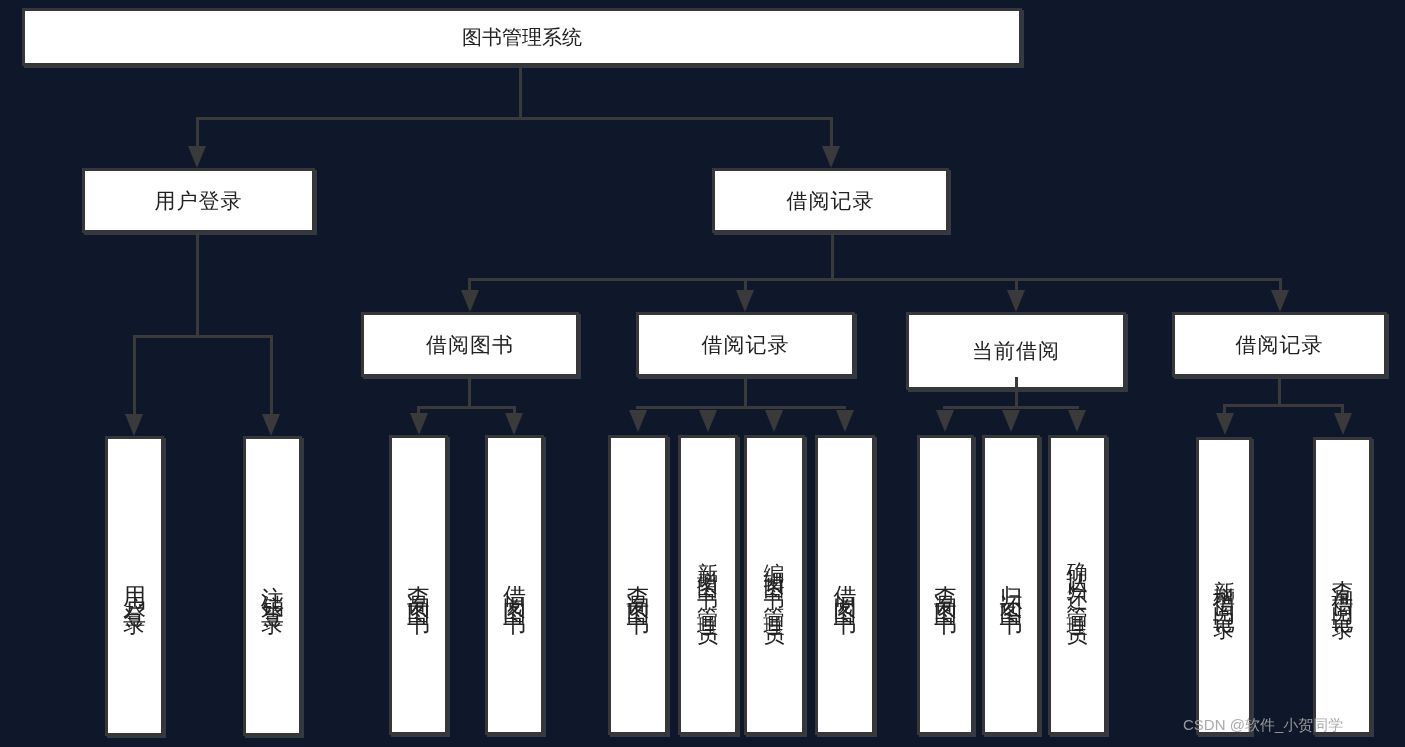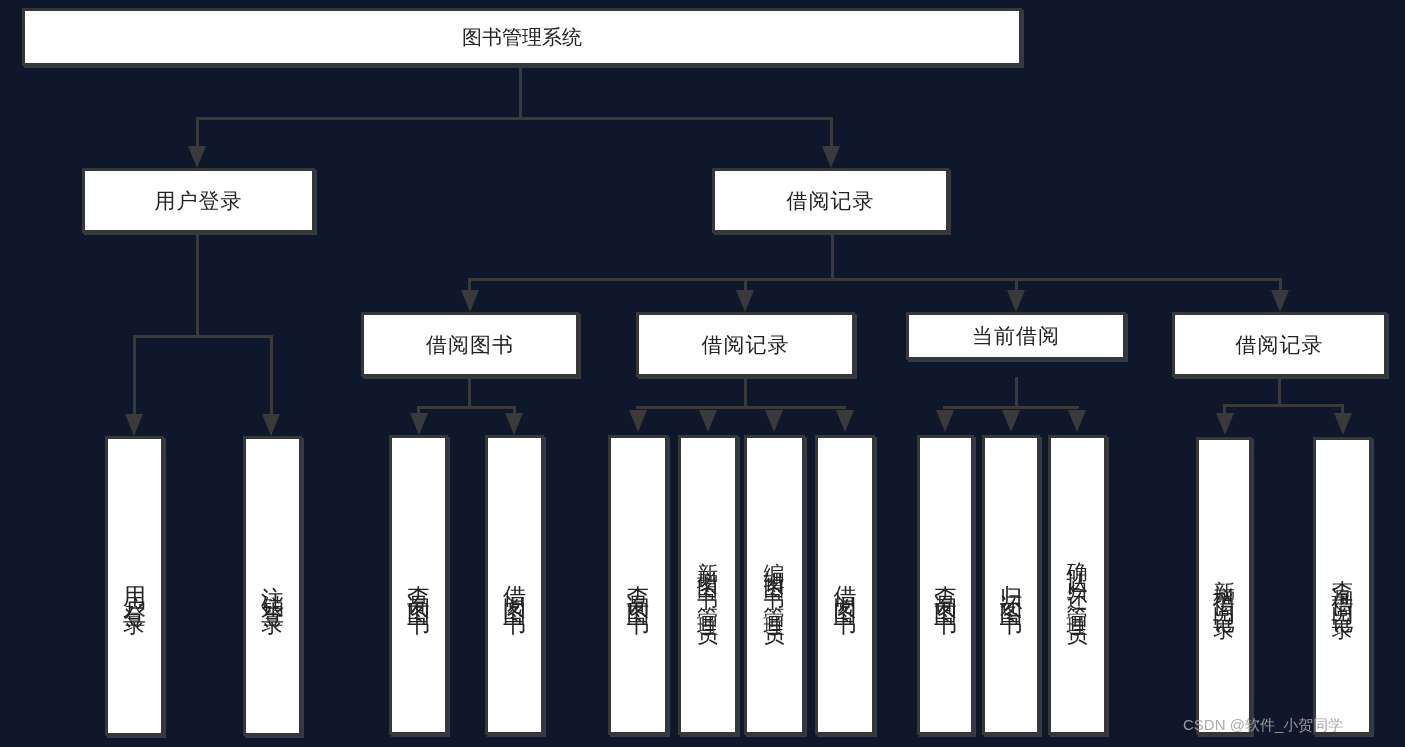--- a/index.html
+++ b/index.html
@@ -91,21 +91,21 @@
   <div class="tri" style="left:1007px;top:290px;"></div>
   <div class="vline" style="left:1279px;top:278px;height:16px;"></div>
   <div class="tri" style="left:1271px;top:290px;"></div>
 
   <div class="node h" style="left:361px;top:312px;width:218px;height:65px;">
     <span>借阅图书</span>
   </div>
   <div class="node h" style="left:636px;top:312px;width:219px;height:65px;">
     <span>借阅记录</span>
   </div>
-  <div class="node h" style="left:906px;top:312px;width:220px;height:48px;">
+  <div class="node h" style="left:906px;top:312px;width:220px;height:78px;">
     <span>当前借阅</span>
   </div>
   <div class="node h" style="left:1172px;top:312px;width:215px;height:65px;">
     <span>借阅记录</span>
   </div>
 
   <div class="vline" style="left:468px;top:377px;height:32px;"></div>
   <div class="hline" style="left:417px;top:406px;width:98px;"></div>
   <div class="vline" style="left:417px;top:406px;height:10px;"></div>
   <div class="tri" style="left:410px;top:413px;"></div>

